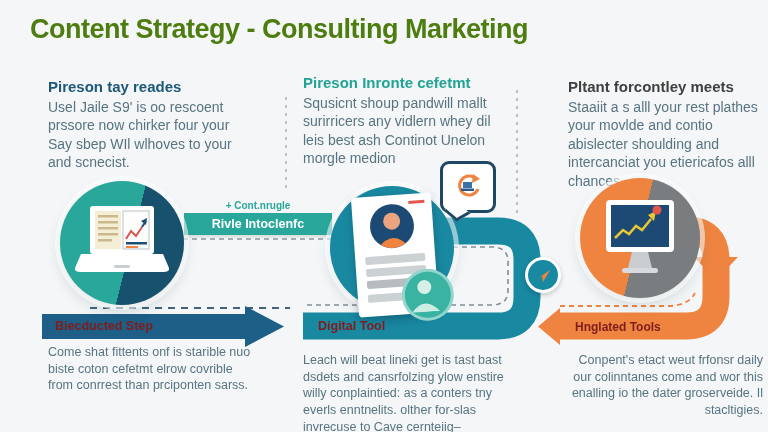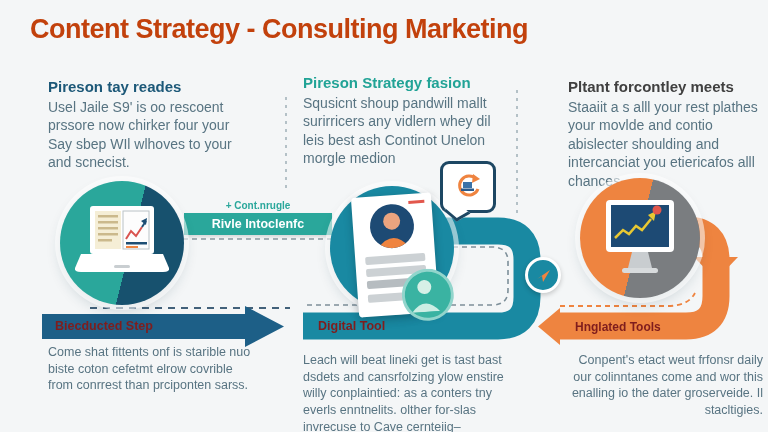--- a/index.html
+++ b/index.html
@@ -5,21 +5,21 @@
   html,body{margin:0;padding:0;}
   .canvas{
     position:relative; width:768px; height:432px; overflow:hidden;
     background:#f4f6f7;
     font-family:"Liberation Sans", sans-serif;
   }
   .abs{position:absolute;}
   
   .title{
     left:30px; top:14px; font-size:27px; font-weight:800; letter-spacing:-0.5px;
-    color:#c2410c;
+    color:#4d7c0f;
   }
   .col-head{font-size:15px; font-weight:700;}
   .col-head.c1{left:48px;  top:78px; color:#1c5878;}
   .col-head.c2{left:303px; top:74px; color:#21a396;}
   .col-head.c3{left:568px; top:78px; color:#404040;}
   .col-body{font-size:14px; line-height:1.32; color:#587482;}
   .col-body.b1{left:48px;  top:98px;  width:200px;}
   .col-body.b2{left:303px; top:94px;  width:196px;}
   .col-body.b3{left:568px; top:98px;  width:198px;}
   .step-text{font-size:12.5px; line-height:1.33; color:#587482;}
@@ -112,21 +112,21 @@
     <path d="M640 230 H686 Q716 230 716 260 V296 Q716 326 686 326 H560" stroke="#ee8440" stroke-width="27" fill="none"></path>
     <polygon points="560,308 560,345 538,326.5" fill="#ee8440"></polygon>
     <polygon points="694,257 738,257 716,280" fill="#ee8440"></polygon>
     <path d="M560 306 H668 Q688 306 695 293" stroke="#ef8440" stroke-width="1.8" stroke-dasharray="5 4" fill="none"></path>
   </svg>
 
   <div class="abs title">Content Strategy - Consulting Marketing</div>
 
   <div class="abs col-head c1">Pireson tay reades</div>
   <div class="abs col-body b1">Usel Jaile S9' is oo rescoent prssore now chirker four your Say sbep WIl wlhoves to your and scnecist.</div>
-  <div class="abs col-head c2">Pireson Strategy fasion</div>
+  <div class="abs col-head c2">Pireson Inronte cefetmt</div>
   <div class="abs col-body b2">Squsicnt shoup pandwill mallt surirricers any vidlern whey dil leis best ash Continot Unelon morgle medion</div>
   <div class="abs col-head c3">Pltant forcontley meets</div>
   <div class="abs col-body b3">Staaiit a s alll your rest plathes your movlde and contio abislecter shoulding and intercanciat you etiericafos alll chances.</div>
 
   <div class="abs ribbon">Rivle Intoclenfc</div>
   <div class="abs ribbon-tag">+ Cont.nrugle</div>
 
   <div class="abs big-circle circle1">
     <svg width="124" height="124" viewBox="0 0 124 124">
       <rect x="30" y="25" width="64" height="48" rx="3" fill="#ffffff"></rect>

